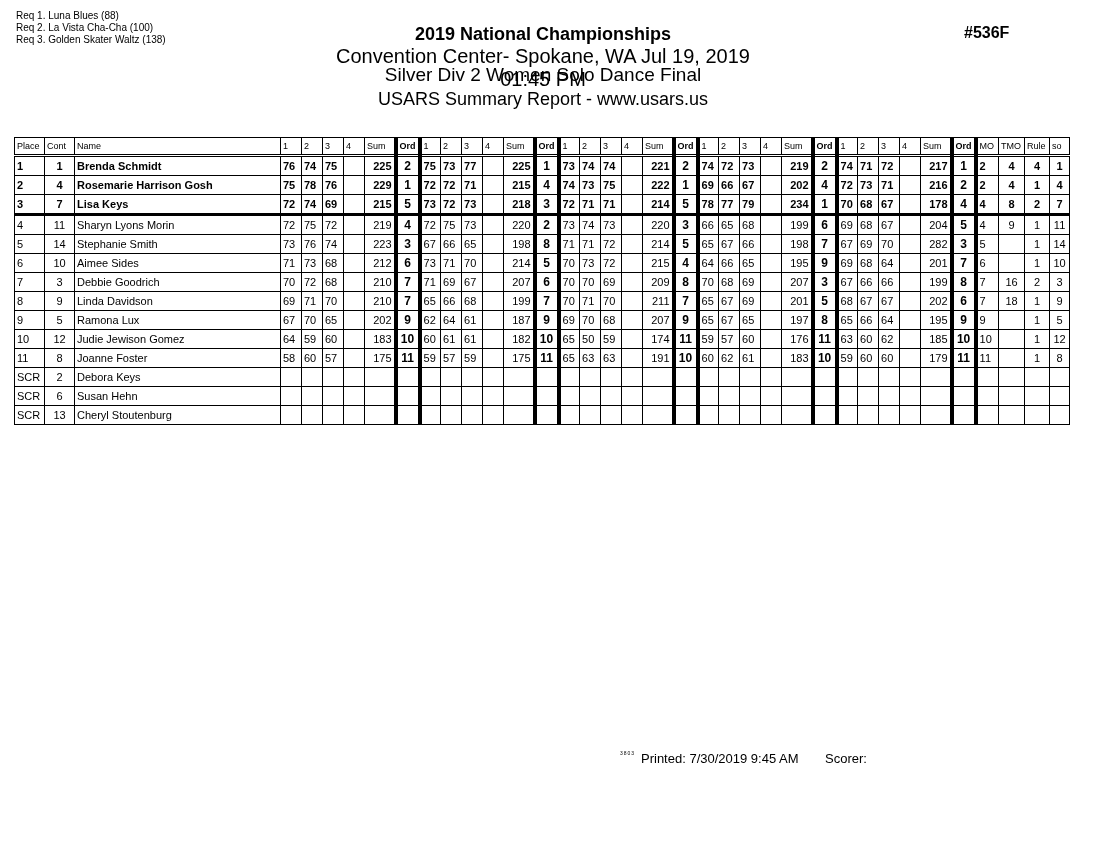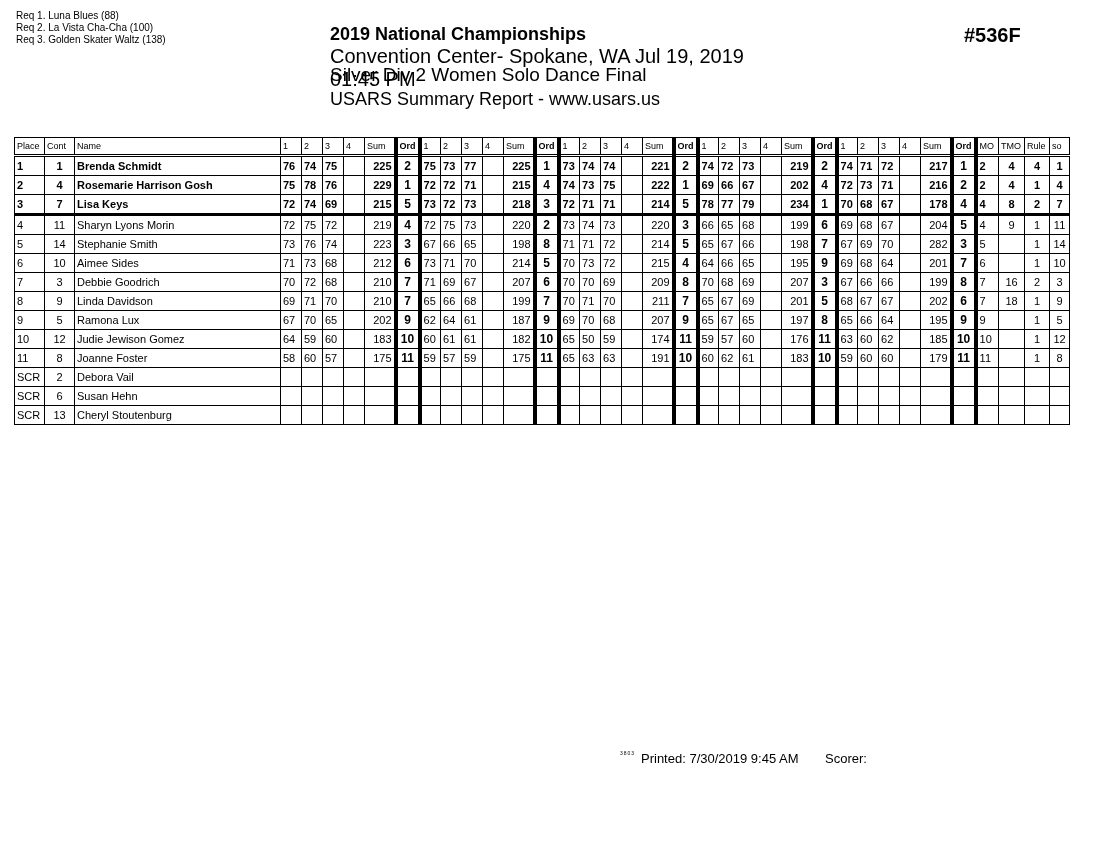--- a/index.html
+++ b/index.html
@@ -1,25 +1,25 @@
 <!DOCTYPE html>
 <html><head>
 <meta charset="utf-8">
 <style>
   html, body { margin: 0; padding: 0; background: #ffffff; }
   body { width: 1100px; height: 850px; position: relative; overflow: hidden;
          font-family: "Liberation Sans", sans-serif; color: #000; }
   .req { position: absolute; left: 16px; top: 10px; font-size: 10px; line-height: 12px; }
   .req div { white-space: nowrap; }
-  .hdr { position: absolute; left: 330px; width: 444px; }
+  .hdr { position: absolute; left: 321px; width: 444px; text-align: center; }
   .h-title { top: 24px; font-size: 18px; font-weight: bold; }
   .h-venue { top: 45px; font-size: 20px; }
   .h-event { top: 64px; font-size: 19px; font-weight: normal; }
   .h-report { top: 89px; font-size: 18px; }
-  .evnum { position: absolute; left: 964px; top: 24px; font-size: 20px; font-weight: bold; }
+  .evnum { position: absolute; left: 964px; top: 24px; font-size: 16px; font-weight: bold; }
   table.res { position: absolute; left: 14px; top: 137px; border-collapse: collapse;
               font-size: 11px; table-layout: fixed; }
   table.res td { border: 1px solid #000; height: 18px; padding: 0 2px; white-space: nowrap; overflow: hidden; }
   table.res tr.jrow td { height: 17px; font-size: 11px; }
   table.res tr.jrow td.blank { border: none; }
   table.res tr.colhdr td { font-size: 9px; height: 16px; }
   table.res td.num { text-align: right; }
   table.res td.ctr { text-align: center; }
   table.res td.ord { font-weight: bold; font-size: 12px; text-align: center; border-left: 4px solid #000; border-right: 4px solid #000; }
   table.res tr.top td { font-weight: bold; }
@@ -548,21 +548,21 @@
         <td class="num">179</td>
         <td class="ord">11</td>
         <td>11</td>
         <td class="ctr"></td>
         <td class="ctr">1</td>
         <td class="ctr">8</td>
       </tr>
       <tr>
         <td>SCR</td>
         <td class="ctr">2</td>
-        <td>Debora Vail</td>
+        <td>Debora Keys</td>
         <td></td>
         <td></td>
         <td></td>
         <td></td>
         <td class="num"></td>
         <td class="ord"></td>
         <td></td>
         <td></td>
         <td></td>
         <td></td>

